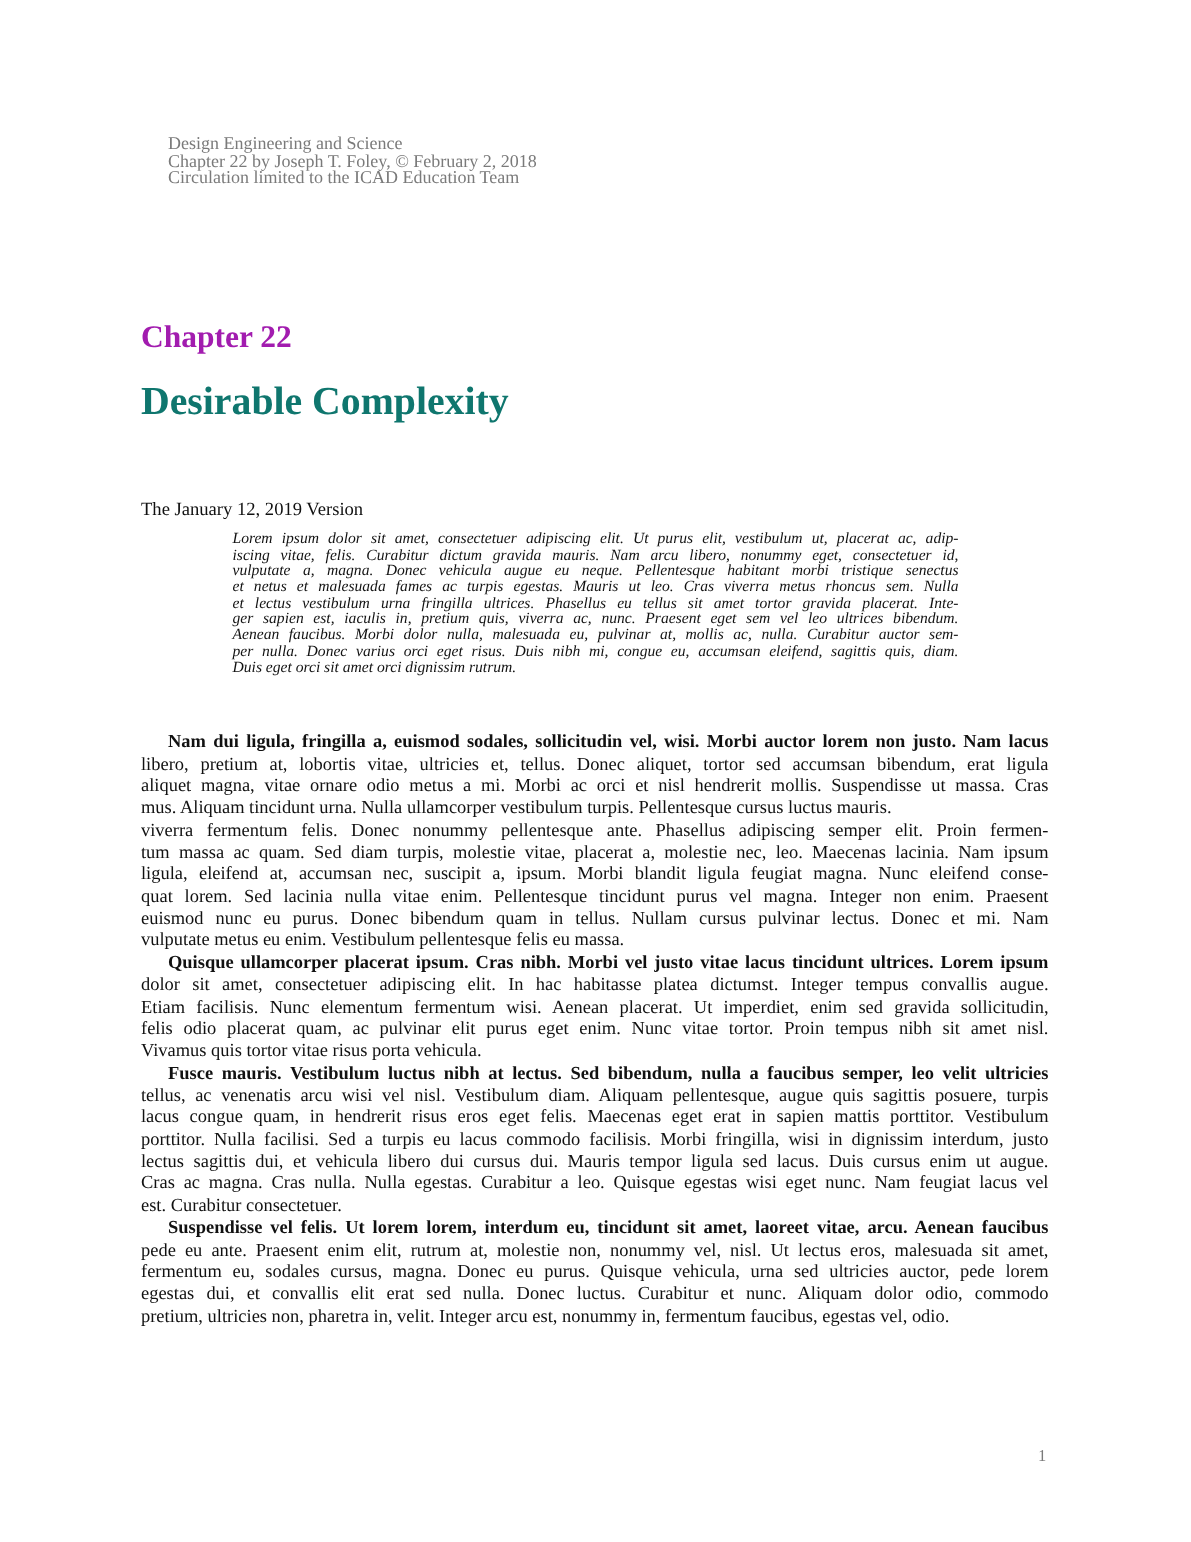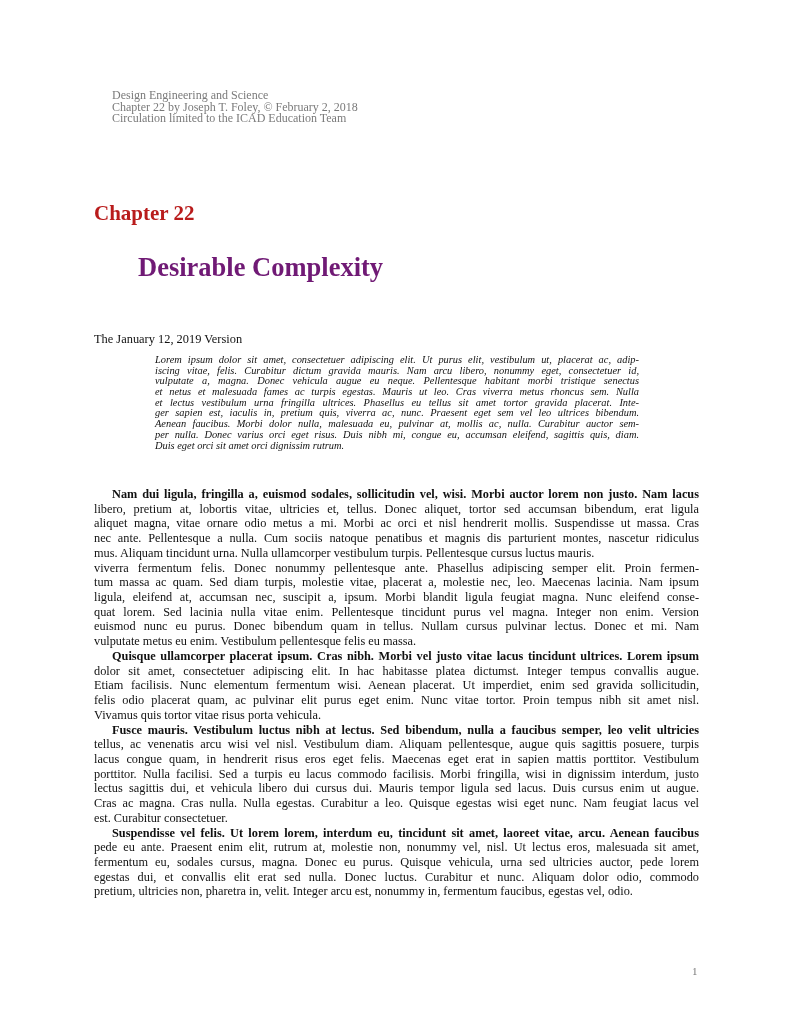--- a/index.html
+++ b/index.html
@@ -1,20 +1,20 @@
 <!DOCTYPE html>
 <html><head>
   <meta charset="utf-8">
   <style>
     html, body { margin: 0; padding: 0; background: #ffffff; }
     body { width: 794px; height: 1028px; position: relative; overflow: hidden; font-family: "DejaVu Serif", serif; color: #111; }
     .header { position: absolute; left: 112px; top: 52px; font-family: "Liberation Serif", serif; font-size: 12px; line-height: 11.6px; color: #7a7a7a; margin-top: 38px; }
     .header div { white-space: nowrap; }
-    .chapter-num { position: absolute; left: 94px; top: 201px; font-family: "Liberation Serif", serif; font-weight: bold; font-size: 21px; color: #b91c1c; white-space: nowrap; }
-    .chapter-title { position: absolute; left: 94px; top: 252px; font-family: "Liberation Serif", serif; font-weight: bold; font-size: 26.5px; color: #701a75; white-space: nowrap; margin-left: 44px; }
+    .chapter-num { position: absolute; left: 94px; top: 212px; font-family: "Liberation Serif", serif; font-weight: bold; font-size: 21px; color: #a21caf; white-space: nowrap; }
+    .chapter-title { position: absolute; left: 94px; top: 252px; font-family: "Liberation Serif", serif; font-weight: bold; font-size: 26.5px; color: #0f766e; white-space: nowrap; }
     .version { position: absolute; left: 94px; top: 332px; font-family: "Liberation Serif", serif; font-size: 12.4px; color: #111; white-space: nowrap; }
     .abstract { position: absolute; left: 155px; top: 355px; width: 484px; font-family: "Liberation Serif", serif; font-style: italic; font-size: 10.4px; line-height: 10.7px; color: #111; }
     .body-text { position: absolute; left: 94px; top: 487px; width: 605px; font-family: "Liberation Serif", serif; font-size: 12.3px; line-height: 14.73px; color: #111; }
     .line { display: block; text-align: justify; text-align-last: justify; white-space: nowrap; height: 14.73px; overflow: visible; }
     .abstract .line { height: 10.7px; }
     .line.last { text-align-last: left; }
     .line.indent { text-indent: 0; padding-left: 18px; font-weight: bold; }
     .page-number { position: absolute; left: 692px; top: 965px; font-family: "Liberation Serif", serif; font-size: 11px; color: #7a7a7a; }
   </style>
 </head>
@@ -40,28 +40,27 @@
   <span class="line">Aenean faucibus. Morbi dolor nulla, malesuada eu, pulvinar at, mollis ac, nulla. Curabitur auctor sem-</span>
   <span class="line">per nulla. Donec varius orci eget risus. Duis nibh mi, congue eu, accumsan eleifend, sagittis quis, diam.</span>
   <span class="line last">Duis eget orci sit amet orci dignissim rutrum.</span>
 </div>
 
 <div class="body-text">
   <div>
     <span class="line indent">Nam dui ligula, fringilla a, euismod sodales, sollicitudin vel, wisi. Morbi auctor lorem non justo. Nam lacus</span>
     <span class="line">libero, pretium at, lobortis vitae, ultricies et, tellus. Donec aliquet, tortor sed accumsan bibendum, erat ligula</span>
     <span class="line">aliquet magna, vitae ornare odio metus a mi. Morbi ac orci et nisl hendrerit mollis. Suspendisse ut massa. Cras</span>
-    <span class="line">nec ante. Pellentesque a nulla. Cum sociis natoque penatibus et magnis dis parturient montes, nascetur ridiculus</span>
     <span class="line last">mus. Aliquam tincidunt urna. Nulla ullamcorper vestibulum turpis. Pellentesque cursus luctus mauris.</span>
   </div>
   <div>
     <span class="line">viverra fermentum felis. Donec nonummy pellentesque ante. Phasellus adipiscing semper elit. Proin fermen-</span>
     <span class="line">tum massa ac quam. Sed diam turpis, molestie vitae, placerat a, molestie nec, leo. Maecenas lacinia. Nam ipsum</span>
     <span class="line">ligula, eleifend at, accumsan nec, suscipit a, ipsum. Morbi blandit ligula feugiat magna. Nunc eleifend conse-</span>
-    <span class="line">quat lorem. Sed lacinia nulla vitae enim. Pellentesque tincidunt purus vel magna. Integer non enim. Version</span>
+    <span class="line">quat lorem. Sed lacinia nulla vitae enim. Pellentesque tincidunt purus vel magna. Integer non enim. Praesent</span>
     <span class="line">euismod nunc eu purus. Donec bibendum quam in tellus. Nullam cursus pulvinar lectus. Donec et mi. Nam</span>
     <span class="line last">vulputate metus eu enim. Vestibulum pellentesque felis eu massa.</span>
   </div>
   <div>
     <span class="line indent">Quisque ullamcorper placerat ipsum. Cras nibh. Morbi vel justo vitae lacus tincidunt ultrices. Lorem ipsum</span>
     <span class="line">dolor sit amet, consectetuer adipiscing elit. In hac habitasse platea dictumst. Integer tempus convallis augue.</span>
     <span class="line">Etiam facilisis. Nunc elementum fermentum wisi. Aenean placerat. Ut imperdiet, enim sed gravida sollicitudin,</span>
     <span class="line">felis odio placerat quam, ac pulvinar elit purus eget enim. Nunc vitae tortor. Proin tempus nibh sit amet nisl.</span>
     <span class="line last">Vivamus quis tortor vitae risus porta vehicula.</span>
   </div>

